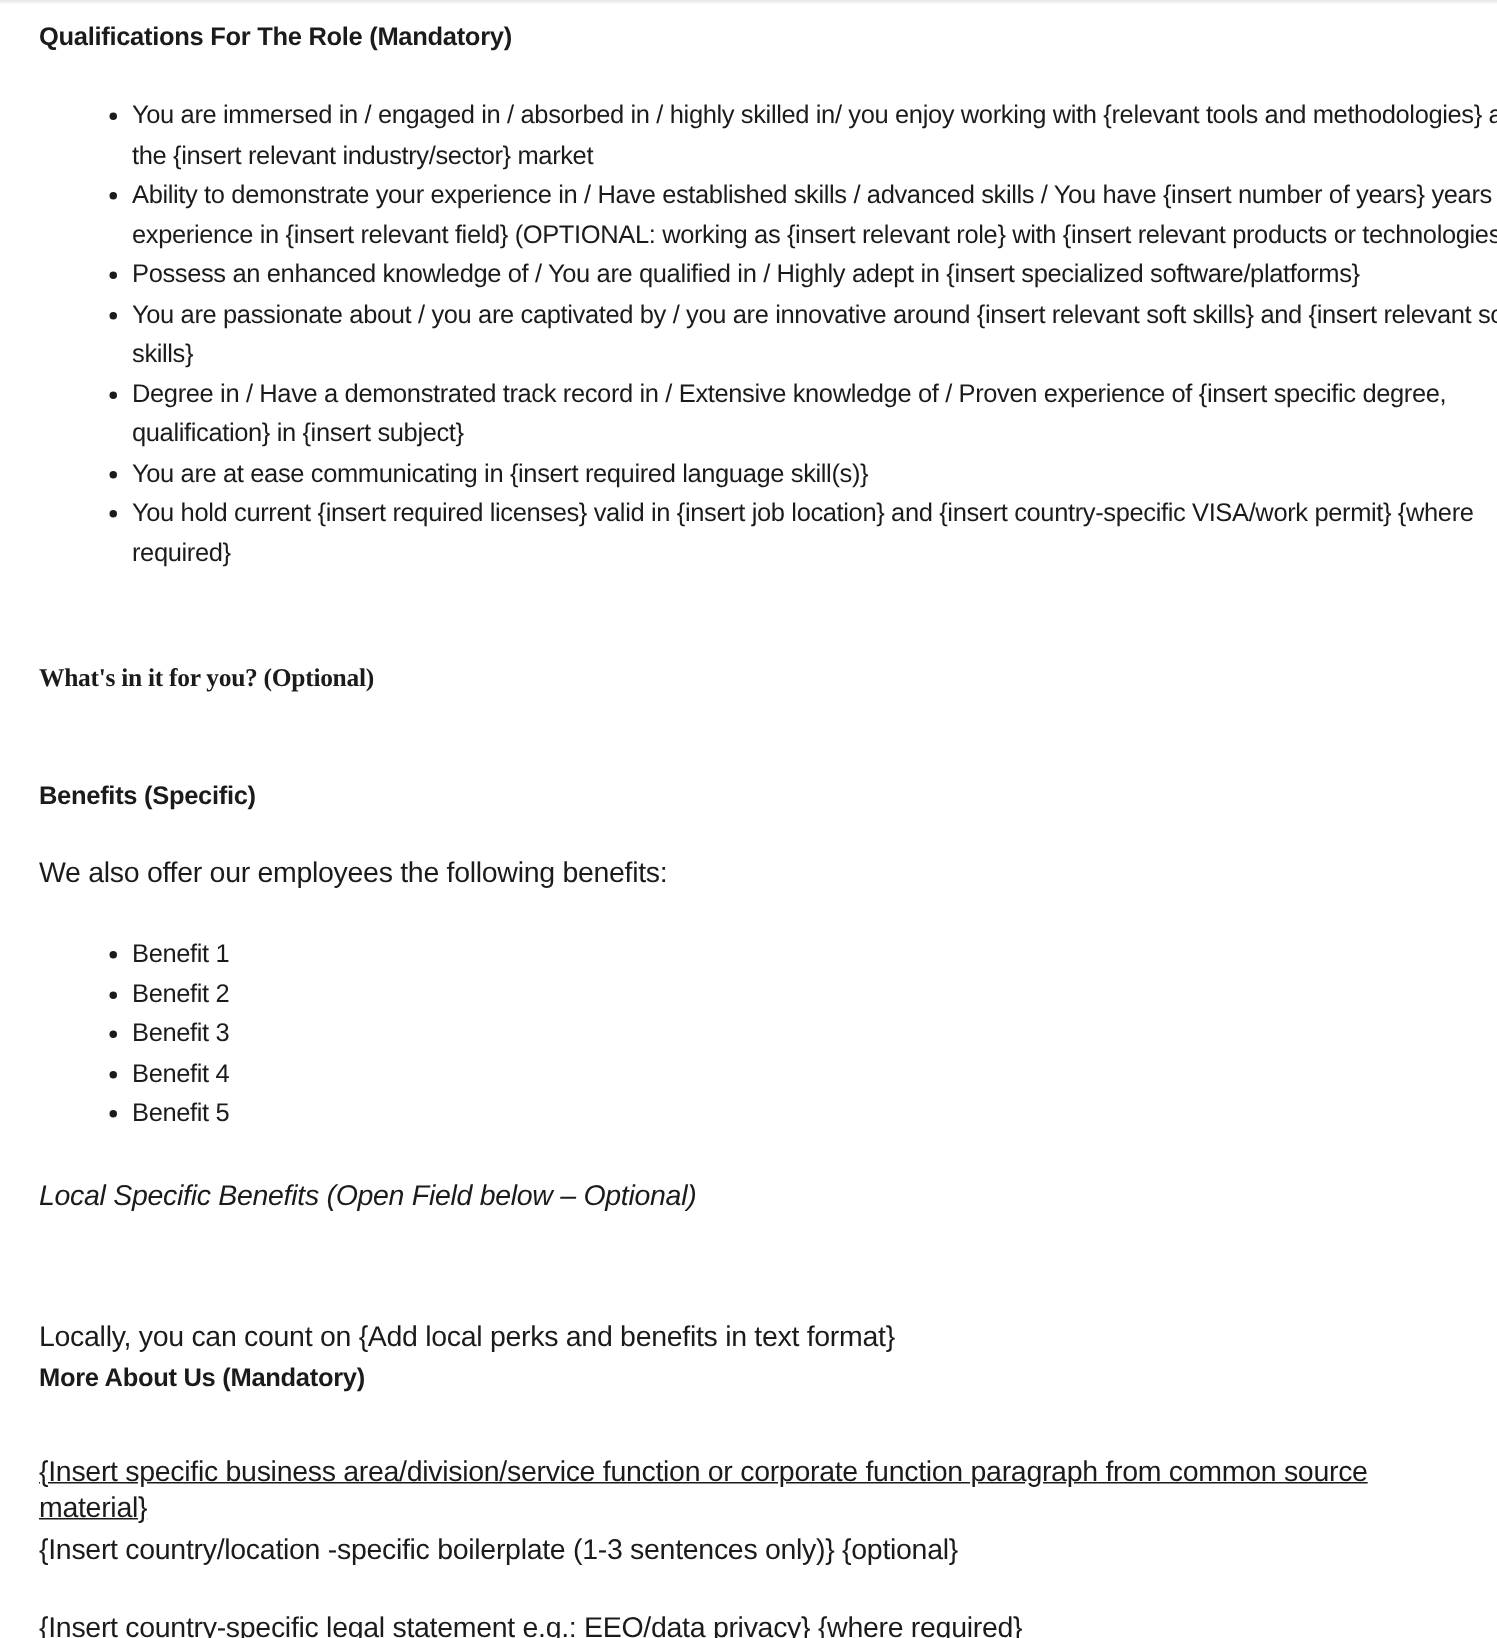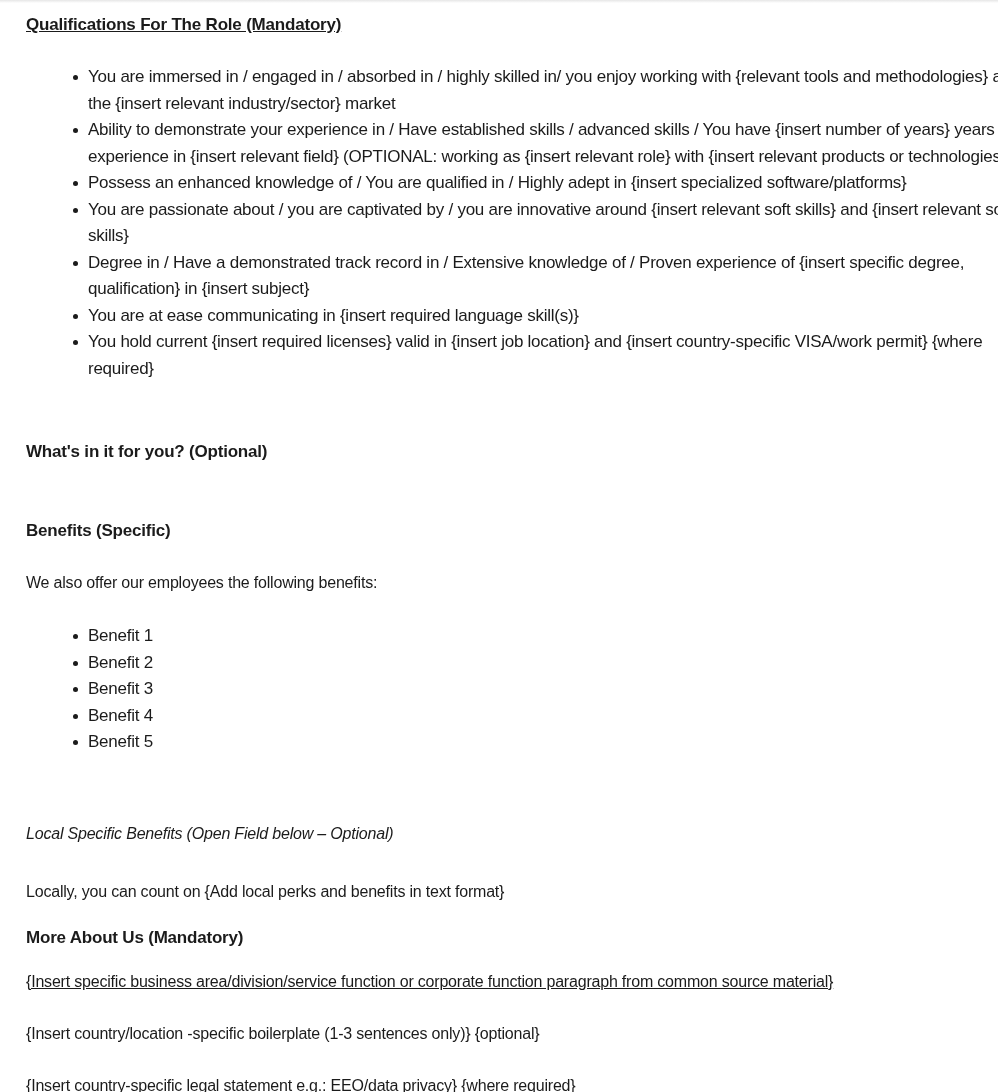--- a/index.html
+++ b/index.html
@@ -11,72 +11,72 @@
     }
     .top-shadow {
       position: absolute; left: 0; top: 0; width: 100%; height: 3px;
       background: linear-gradient(#e6e6e6, #ffffff);
     }
     .doc { position: absolute; left: 26px; top: 12px; width: 950px; }
     .heading {
       font-weight: bold; font-size: 17px; line-height: 24px; margin: 0;
       letter-spacing: -0.2px;
     }
-    .para { margin: 0; font-size: 16px; line-height: 24px; letter-spacing: -0.2px; }
+    .para { margin: 0; font-size: 19px; line-height: 24px; letter-spacing: -0.2px; }
     .italic { font-style: italic; }
     ul.bullets {
       margin: 0; padding-left: 62px; list-style: none;
     }
     ul.bullets li {
       position: relative; font-size: 17px; line-height: 26.5px; letter-spacing: -0.25px;
     }
     ul.bullets li::before {
       content: ""; position: absolute; left: -15px; top: 11px;
       width: 5px; height: 5px; border-radius: 50%; background: #1b1b1b;
     }
     .abs { position: absolute; left: 0; }
   </style>
 </head>
 <body>
 
 <div class="top-shadow"></div>
 
 <div class="doc">
 
-  <h3 class="heading abs" style="top:1px;text-decoration:underline;">Qualifications For The Role (Mandatory)</h3>
+  <h3 class="heading abs" style="top:1px;">Qualifications For The Role (Mandatory)</h3>
 
   <ul class="bullets abs" style="top:52px; width:950px;">
     <li>You are immersed in / engaged in / absorbed in / highly skilled in/ you enjoy working with {relevant tools and methodologies} and the {insert relevant industry/sector} market</li>
     <li>Ability to demonstrate your experience in / Have established skills / advanced skills / You have {insert number of years} years of experience in {insert relevant field} (OPTIONAL: working as {insert relevant role} with {insert relevant products or technologies})</li>
     <li>Possess an enhanced knowledge of / You are qualified in / Highly adept in {insert specialized software/platforms}</li>
     <li>You are passionate about / you are captivated by / you are innovative around {insert relevant soft skills} and {insert relevant soft skills}</li>
     <li>Degree in / Have a demonstrated track record in / Extensive knowledge of / Proven experience of {insert specific degree, qualification} in {insert subject}</li>
     <li>You are at ease communicating in {insert required language skill(s)}</li>
     <li>You hold current {insert required licenses} valid in {insert job location} and {insert country-specific VISA/work permit} {where required}</li>
   </ul>
 
-  <h3 class="heading abs" style="top:428px;">What's in it for you? (Optional)</h3>
+  <h3 class="heading abs" style="top:428px;font-family:Liberation Serif, serif;">What's in it for you? (Optional)</h3>
 
   <h3 class="heading abs" style="top:507px;">Benefits (Specific)</h3>
 
   <p class="para abs" style="top:559px;">We also offer our employees the following benefits:</p>
 
   <ul class="bullets abs" style="top:611px; width:950px;">
     <li>Benefit 1</li>
     <li>Benefit 2</li>
     <li>Benefit 3</li>
     <li>Benefit 4</li>
     <li>Benefit 5</li>
   </ul>
 
-  <p class="para italic abs" style="top:810px;font-style:italic;">Local Specific Benefits (Open Field below – Optional)</p>
+  <p class="para italic abs" style="top:774px;font-style:italic;">Local Specific Benefits (Open Field below – Optional)</p>
 
   <p class="para abs" style="top:868px;">Locally, you can count on {Add local perks and benefits in text format}</p>
 
-  <h3 class="heading abs" style="top:914px;text-align:center;">More About Us (Mandatory)</h3>
+  <h3 class="heading abs" style="top:895px;text-align:center;">More About Us (Mandatory)</h3>
 
   <p class="para abs" style="top:958px;text-decoration:underline;">{Insert specific business area/division/service function or corporate function paragraph from common source material}</p>
 
   <p class="para abs" style="top:1010px;">{Insert country/location -specific boilerplate (1-3 sentences only)} {optional}</p>
 
   <p class="para abs" style="top:1062px;">{Insert country-specific legal statement e.g.: EEO/data privacy} {where required}</p>
 
 </div>
 
 </body></html>

